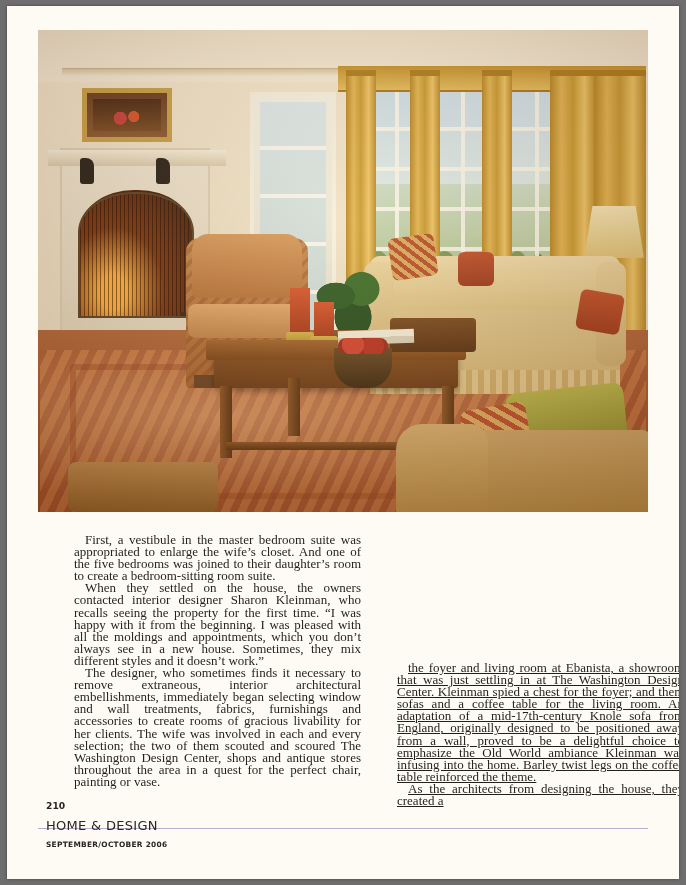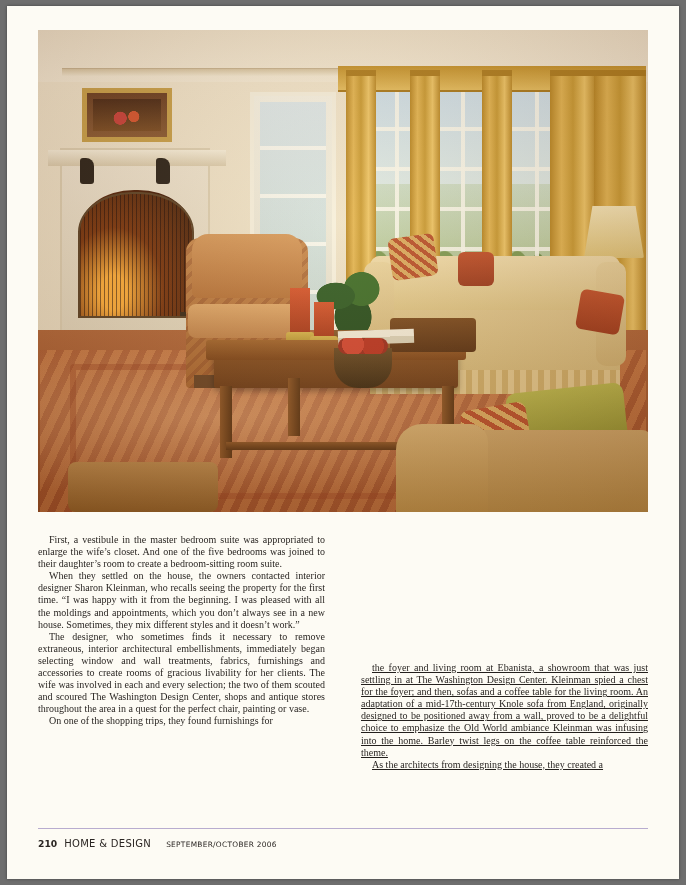--- a/index.html
+++ b/index.html
@@ -333,24 +333,25 @@
     background: radial-gradient(ellipse at 50% 40%, rgba(255,235,190,0.10), rgba(80,35,10,0.18) 95%);
     pointer-events: none;
   }
   .cols {
     position: absolute;
     top: 504px; left: 0; width: 610px; height: 300px;
   }
   .col {
     position: absolute;
     width: 287px;
-    font-size: 10px;
+    font-size: 13px;
     line-height: 12.1px;
     text-align: justify;
     color: #231f1c;
+    margin-left: 36px;
   }
   .col.left { left: 0; }
   .col.right { left: 323px; text-decoration: underline; }
   .col p { margin: 0; text-indent: 11px; }
   .col p.first { text-indent: 11px; }
 
   .caption {
     position: absolute;
     left: 323px; top: 0; width: 287px;
     font-family: "DejaVu Sans", sans-serif;
@@ -375,37 +376,39 @@
     left: 0; bottom: 26px; width: 610px; height: 1px;
     background: #b8accf;
   }
   .footer {
     position: absolute;
     left: 0; bottom: 6px; width: 610px;
     font-family: "DejaVu Sans", sans-serif;
     display: flex;
     align-items: baseline;
     gap: 7px;
+    flex-direction: column;
   }
   .folio {
     font-weight: bold;
     font-size: 9.2px;
     color: #2a2522;
   }
   .mag {
-    font-size: 10px;
+    font-size: 13px;
     letter-spacing: 0.3px;
     color: #2a2522;
     text-align: center;
   }
   .issue {
     font-size: 7.4px;
     letter-spacing: 0.3px;
     color: #2a2522;
     margin-left: 8px;
+    font-weight: bold;
   }
 </style>
 </head>
 <body>
 
 <div class="page">
   <div class="page-inner">
 
     <div class="photo">
       <div class="ph-ceiling"></div>
@@ -497,21 +500,20 @@
       <div class="photo-veil"></div>
     </div>
 
     <div class="cols">
 
 
       <div class="col left left-body">
         <p class="first">First, a vestibule in the master bedroom suite was appropriated to enlarge the wife’s closet. And one of the five bedrooms was joined to their daughter’s room to create a bedroom-sitting room suite.</p>
         <p>When they settled on the house, the owners contacted interior designer Sharon Kleinman, who recalls seeing the property for the first time. “I was happy with it from the beginning. I was pleased with all the moldings and appointments, which you don’t always see in a new house. Sometimes, they mix different styles and it doesn’t work.”</p>
         <p>The designer, who sometimes finds it necessary to remove extraneous, interior architectural embellishments, immediately began selecting window and wall treatments, fabrics, furnishings and accessories to create rooms of gracious livability for her clients. The wife was involved in each and every selection; the two of them scouted and scoured The Washington Design Center, shops and antique stores throughout the area in a quest for the perfect chair, painting or vase.</p>
-        <p>On one of the shopping trips, they found furnishings for</p>
       </div>
 
       <div class="col right right-body">
         <p>the foyer and living room at Ebanista, a showroom that was just settling in at The Washington Design Center. Kleinman spied a chest for the foyer; and then, sofas and a coffee table for the living room. An adaptation of a mid-17th-century Knole sofa from England, originally designed to be positioned away from a wall, proved to be a delightful choice to emphasize the Old World ambiance Kleinman was infusing into the home. Barley twist legs on the coffee table reinforced the theme.</p>
         <p>As the architects from designing the house, they created a</p>
       </div>
     </div>
 
     <div class="rule"></div>
     <div class="footer">

